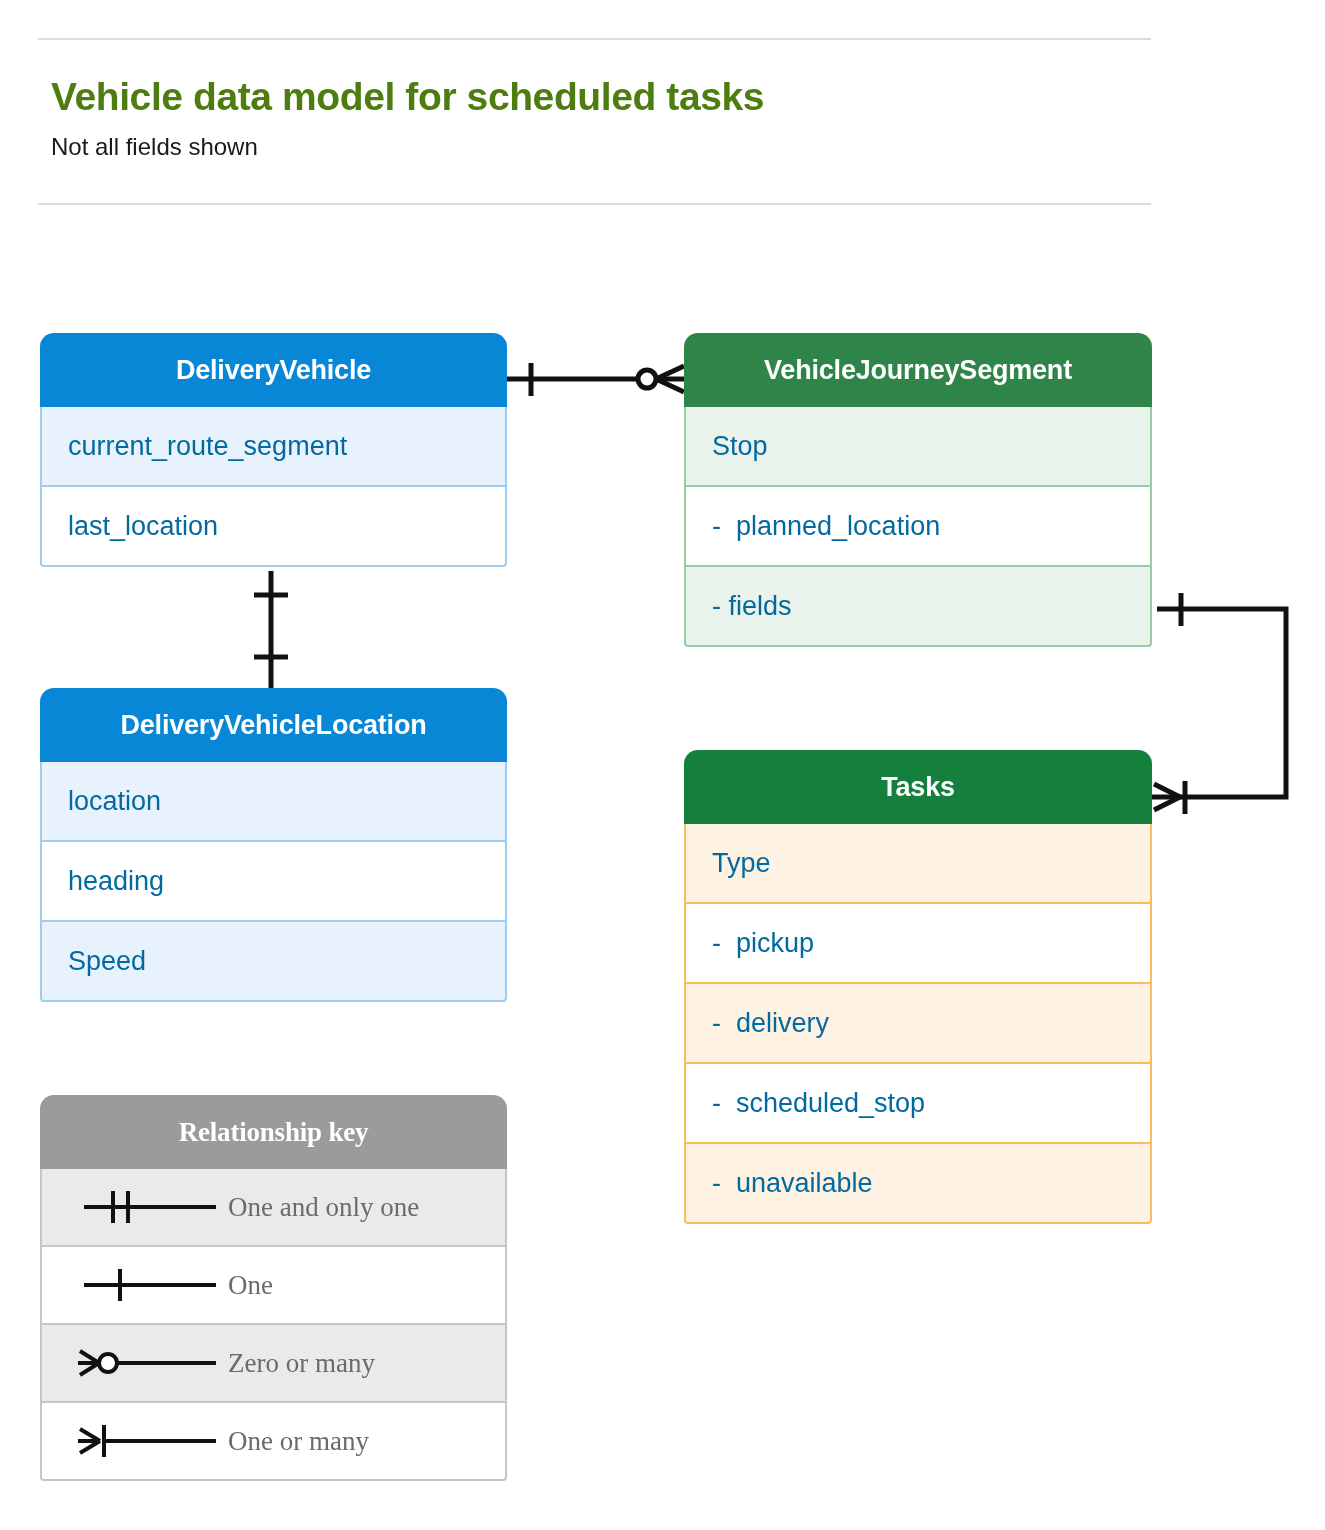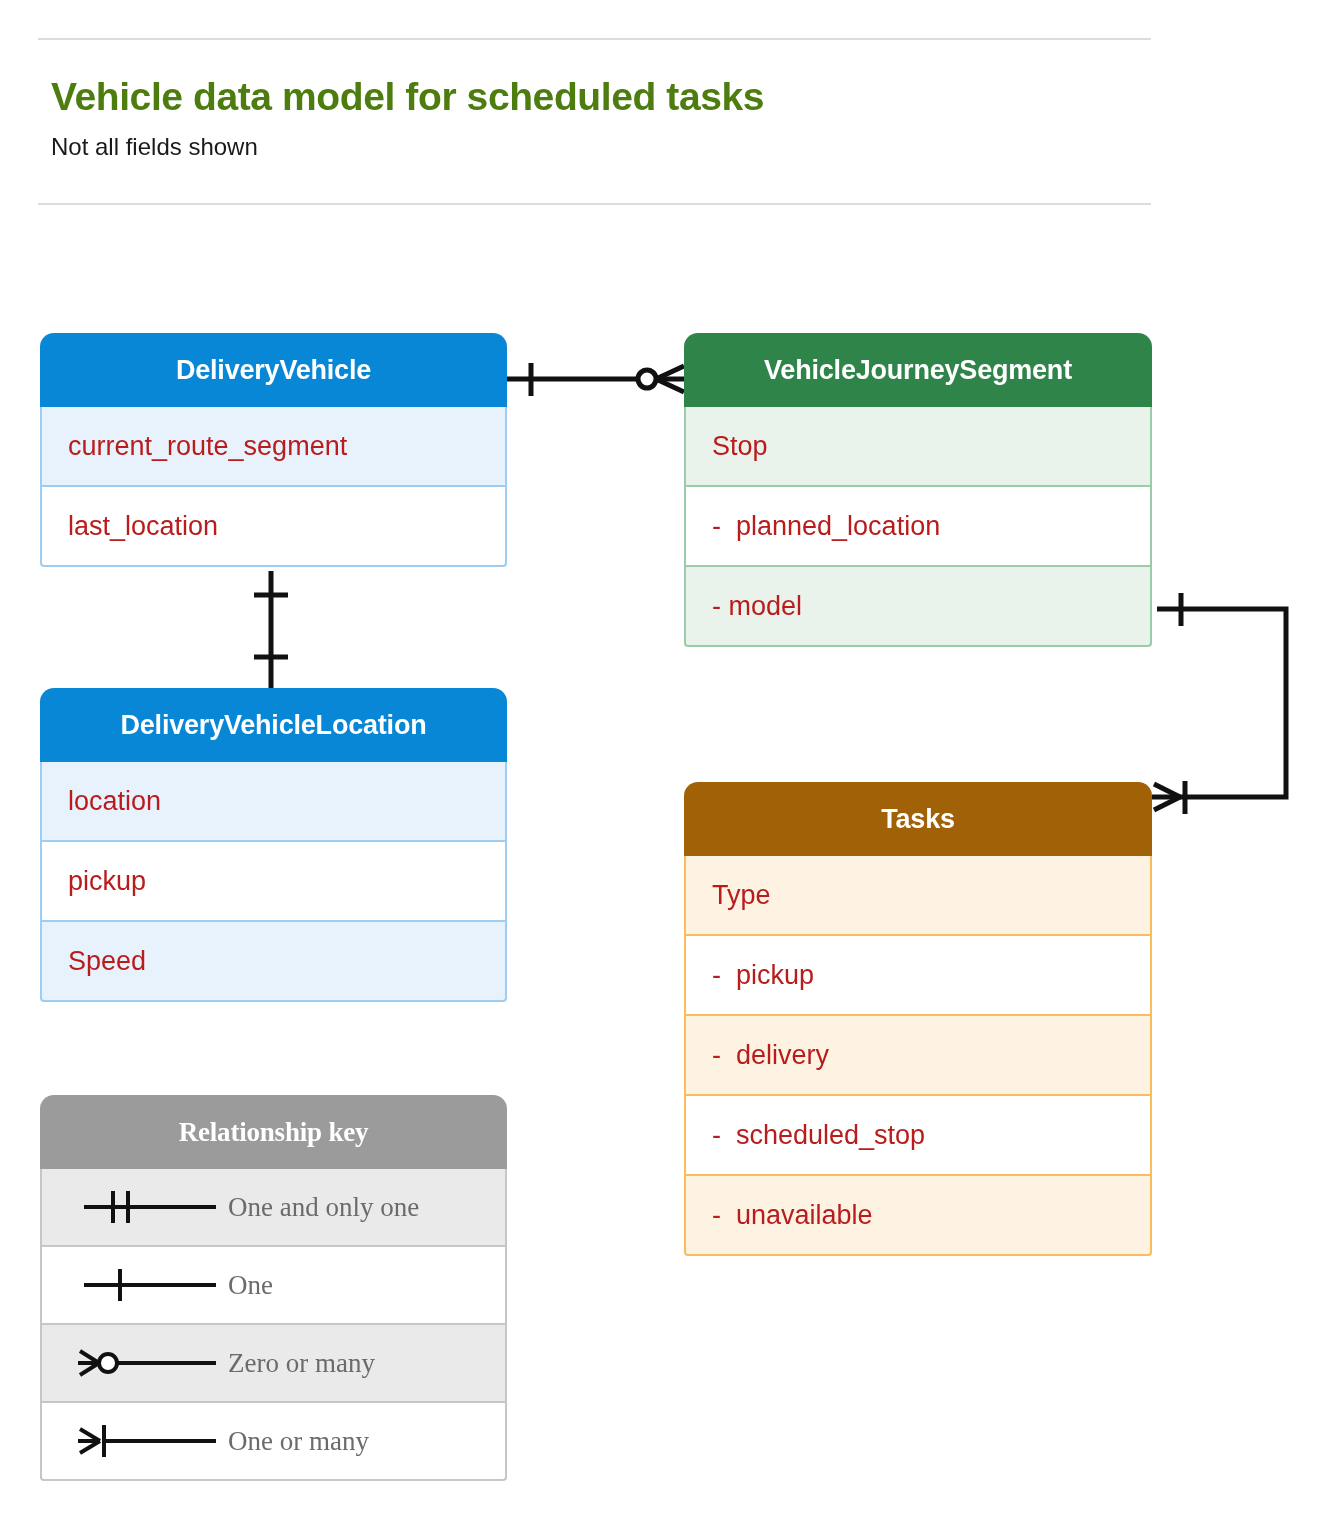--- a/index.html
+++ b/index.html
@@ -60,42 +60,42 @@
     letter-spacing: -0.2px;
     position: relative;
     z-index: 2;
   }
   .entity .ent-row {
     height: 80px;
     display: flex;
     align-items: center;
     padding-left: 26px;
     font-size: 27px;
-    color: #b91c1c;
+    color: #0369a1;
     border-left-width: 2px;
     border-right-width: 2px;
     border-bottom-width: 2px;
     border-top-width: 0;
     border-style: solid;
     white-space: pre;
   }
   .entity .ent-row.last { border-radius: 0 0 4px 4px; }
 
   
   .theme-blue .ent-header { background: #0787d6; }
   .theme-blue .ent-row { border-color: #9ecdf0; background: #ffffff; }
   .theme-blue .ent-row.alt { background: #e8f2fc; }
 
   
   .theme-green .ent-header { background: #2e8449; }
   .theme-green .ent-row { border-color: #9bcca8; background: #ffffff; }
   .theme-green .ent-row.alt { background: #e9f3eb; }
 
   
-  .theme-orange .ent-header { background: #a16207; margin-top: 32px; }
+  .theme-orange .ent-header { background: #15803d; }
   .theme-orange .ent-row { border-color: #fbbd5c; background: #ffffff; }
   .theme-orange .ent-row.alt { background: #fef3e2; text-align: right; }
 
   
   .theme-gray .ent-header { background: #9b9b9b; }
 
   
   .legend-row {
     height: 78px;
     display: flex;
@@ -167,27 +167,27 @@
   <div class="entity theme-blue" style="left:40px; top:333px; width:467px;border-radius:28px;">
     <div class="ent-header">DeliveryVehicle</div>
     <div class="ent-row alt">current_route_segment</div>
     <div class="ent-row last">last_location</div>
   </div>
 
   <div class="entity theme-green" style="left:684px; top:333px; width:468px;">
     <div class="ent-header">VehicleJourneySegment</div>
     <div class="ent-row alt">Stop</div>
     <div class="ent-row">-  planned_location</div>
-    <div class="ent-row alt last">- model</div>
+    <div class="ent-row alt last">- fields</div>
   </div>
 
   <div class="entity theme-blue" style="left:40px; top:688px; width:467px;">
     <div class="ent-header">DeliveryVehicleLocation</div>
     <div class="ent-row alt">location</div>
-    <div class="ent-row">pickup</div>
+    <div class="ent-row">heading</div>
     <div class="ent-row alt last">Speed</div>
   </div>
 
   <div class="entity theme-orange" style="left:684px; top:750px; width:468px;">
     <div class="ent-header">Tasks</div>
     <div class="ent-row alt">Type</div>
     <div class="ent-row">-  pickup</div>
     <div class="ent-row alt">-  delivery</div>
     <div class="ent-row">-  scheduled_stop</div>
     <div class="ent-row alt last">-  unavailable</div>

